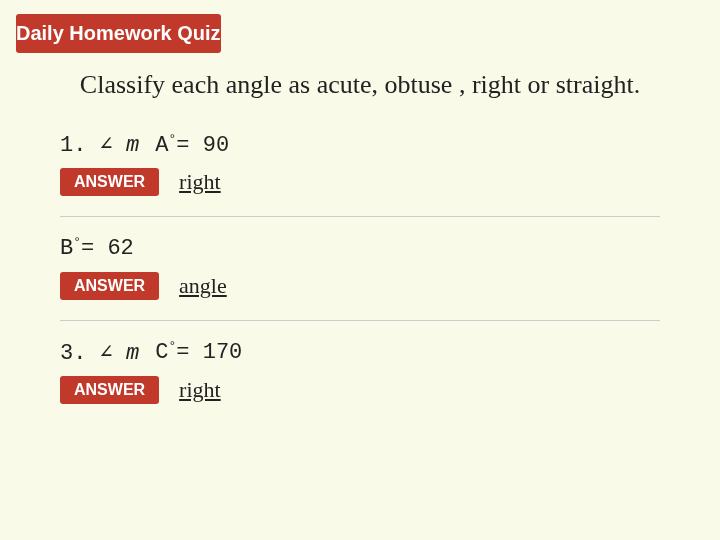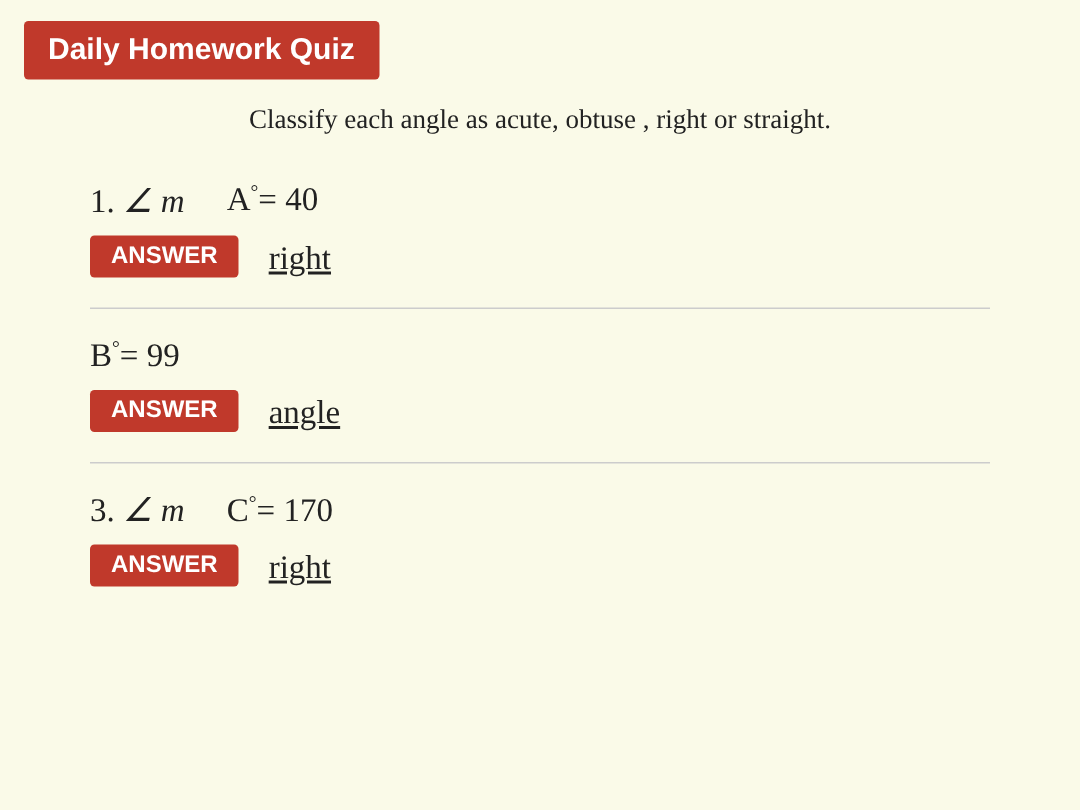--- a/index.html
+++ b/index.html
@@ -14,48 +14,49 @@
       background: #fafae8;
       font-family: 'Times New Roman', Times, serif;
       overflow: hidden;
     }
 
     .header {
       background: #c0392b;
       color: white;
       font-size: 20px;
       font-weight: bold;
-      padding: 8px 16px;
+      padding: 8px 0;
       display: inline-block;
       margin: 14px 16px;
       border-radius: 3px;
       font-family: Arial, sans-serif;
     }
 
     .main-content {
       padding: 0 60px;
     }
 
     .instructions {
-      font-size: 18px;
+      font-size: 26px;
       text-align: center;
       margin-bottom: 28px;
       color: #222;
       line-height: 1.4;
     }
 
     .question-block {
       margin-bottom: 20px;
     }
 
     .question-row {
       display: flex;
       align-items: baseline;
       margin-bottom: 10px;
-      gap: 28px;
+      gap: 16px;
+      font-family: Liberation Mono, monospace;
     }
 
     .question-number {
       font-size: 22px;
       color: #222;
       min-width: 60px;
     }
 
     .angle-sym {
       font-style: italic;
@@ -66,21 +67,21 @@
       color: #222;
     }
 
     .sup-degree {
       font-size: 13px;
       vertical-align: super;
     }
 
     .answer-row {
       display: flex;
-      align-items: flex-end;
+      align-items: center;
       gap: 20px;
       margin-bottom: 6px;
     }
 
     .answer-badge {
       background: #c0392b;
       color: white;
       font-size: 16px;
       font-weight: bold;
       padding: 5px 14px;
@@ -116,35 +117,35 @@
   <div class="instructions">
     <span>Classify each angle as acute, obtuse , right or straight.</span>
   </div>
 
   <div class="question-block">
     <div class="question-row">
       <span class="question-number">
         <span>1.</span>&nbsp;<span class="angle-sym">∠ m</span>
       </span>
       <span class="equation">
-        <span>A</span><span class="sup-degree">°</span><span>= 40</span>
+        <span>A</span><span class="sup-degree">°</span><span>= 90</span>
       </span>
     </div>
     <div class="answer-row">
       <span class="answer-badge">ANSWER</span>
       <span class="answer-text">right</span>
     </div>
   </div>
 
   <hr class="divider">
 
   <div class="question-block">
     <div class="question-row">
       <span class="equation">
-        <span>B</span><span class="sup-degree">°</span><span>= 99</span>
+        <span>B</span><span class="sup-degree">°</span><span>= 62</span>
       </span>
     </div>
     <div class="answer-row">
       <span class="answer-badge">ANSWER</span>
       <span class="answer-text">angle</span>
     </div>
   </div>
 
   <hr class="divider">
 

